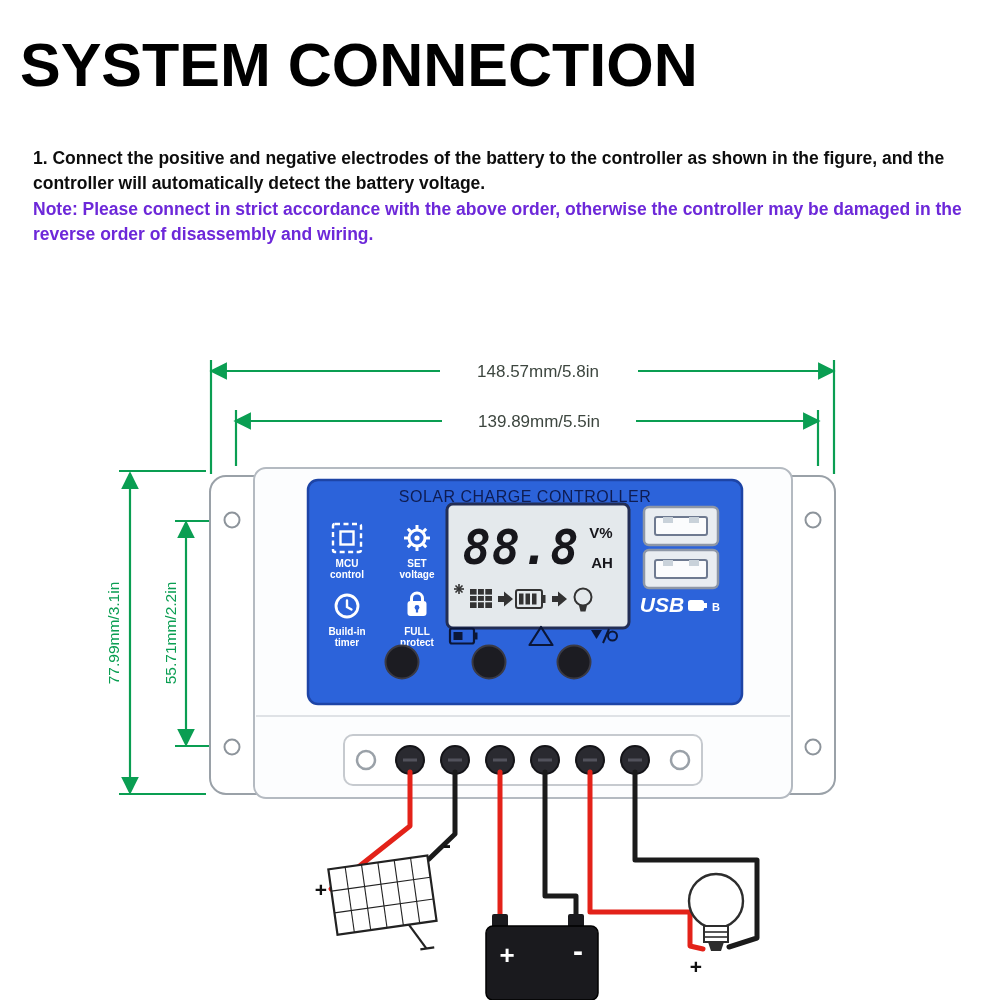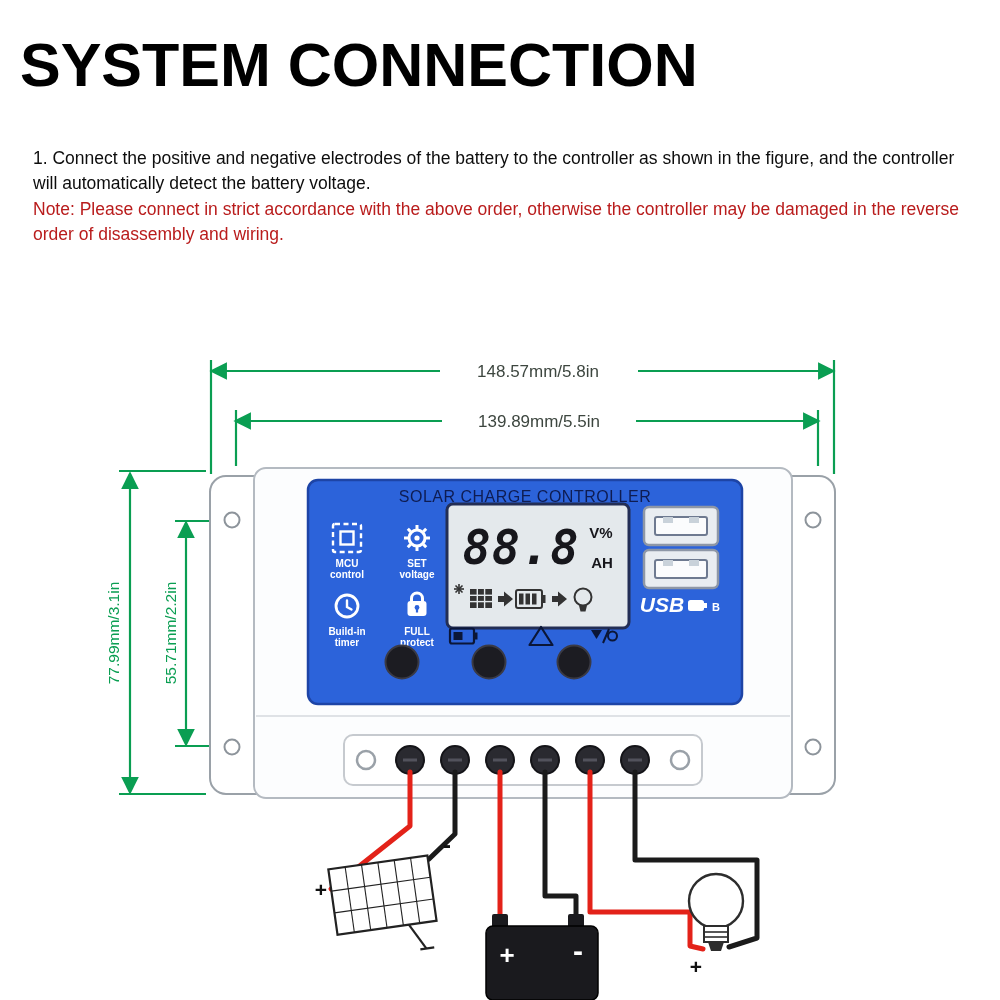--- a/index.html
+++ b/index.html
@@ -6,24 +6,24 @@
   body{
     width:1000px;height:1000px;position:relative;overflow:hidden;
     background:#ffffff;font-family:"Liberation Sans",sans-serif;
   }
   .page-title{
     position:absolute;top:30px;left:4px;width:1000px;text-align:left;
     font-size:61px;font-weight:bold;color:#000;letter-spacing:0px;white-space:nowrap;padding-left:16px;
   }
   .instructions{
     position:absolute;top:146px;left:33px;width:936px;
-    font-size:17.5px;font-weight:normal;color:#0d0d0d;line-height:1.45;
+    font-size:17.5px;font-weight:bold;color:#0d0d0d;line-height:1.45;
   }
   .instructions p{margin:0;}
-  .instructions p.note{color:#b91c1c;}
+  .instructions p.note{color:#6d28d9;}
   svg.diagram{position:absolute;left:0;top:0;width:1000px;height:1000px;}
   text{font-family:"Liberation Sans",sans-serif;}
   .seg{font-family:"DejaVu Sans Mono",monospace;}
 </style>
 </head>
 <body>
 
 <div class="page-title">SYSTEM CONNECTION</div>
 
 <div class="instructions">

